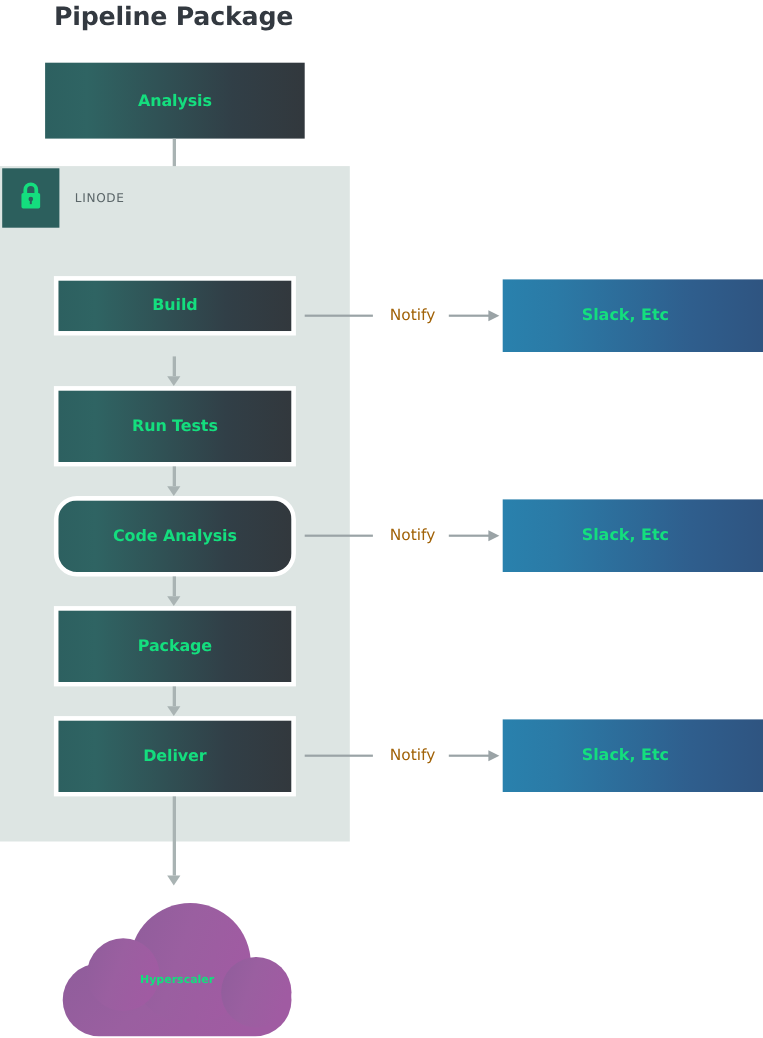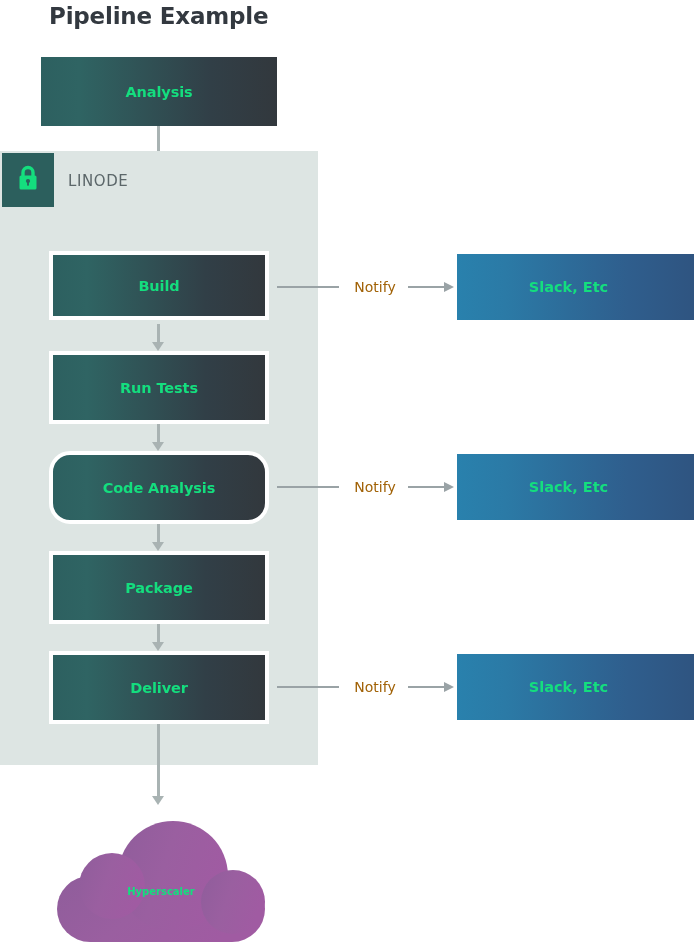--- a/index.html
+++ b/index.html
@@ -56,21 +56,21 @@
     display: flex;
     align-items: center;
     justify-content: center;
   }
   .linode-label {
     position: absolute;
     left: 68px;
     top: 171px;
     height: 20px;
     line-height: 20px;
-    font-size: 15px;
+    font-size: 11px;
     color: #5b6669;
     letter-spacing: 0.6px;
     white-space: nowrap;
   }
 
   
   .stage {
     position: absolute;
     background: linear-gradient(90deg, #2d6060 0%, #2f6463 16%, #313f47 72%, #32383d 100%);
     display: flex;
@@ -86,21 +86,21 @@
     font-weight: bold;
     color: #14de7e;
     letter-spacing: -0.1px;
     white-space: nowrap;
   }
 
   
   #stage-trigger { left: 41px; top: 57px; width: 236px; height: 69px; }
 
   
-  #stage-build        { left: 49px; top: 251px; width: 220px; height: 69px; text-align: center; }
+  #stage-build        { left: 49px; top: 251px; width: 220px; height: 54px; text-align: center; }
   #stage-run-tests    { left: 49px; top: 351px; width: 220px; height: 73px; }
   #stage-code-analysis{ left: 49px; top: 451px; width: 220px; height: 73px; border-radius: 21px; }
   #stage-package      { left: 49px; top: 551px; width: 220px; height: 73px; }
   #stage-deliver      { left: 49px; top: 651px; width: 220px; height: 73px; }
 
   
   .notify-box {
     position: absolute;
     left: 457px;
     width: 245px;
@@ -210,21 +210,21 @@
     font-weight: bold;
     color: #14de7e;
     white-space: nowrap;
   }
 </style>
 </head>
 <body>
 
 <div id="canvas">
 
-  <div class="page-title">Pipeline Example</div>
+  <div class="page-title">Pipeline Package</div>
 
   <div class="stage" id="stage-trigger">
     <span class="stage-label">Analysis</span>
   </div>
 
   <div class="vline" id="vline-trigger"></div>
   <div class="varrow" id="varrow-trigger"></div>
 
   <div class="linode-panel"></div>
 

